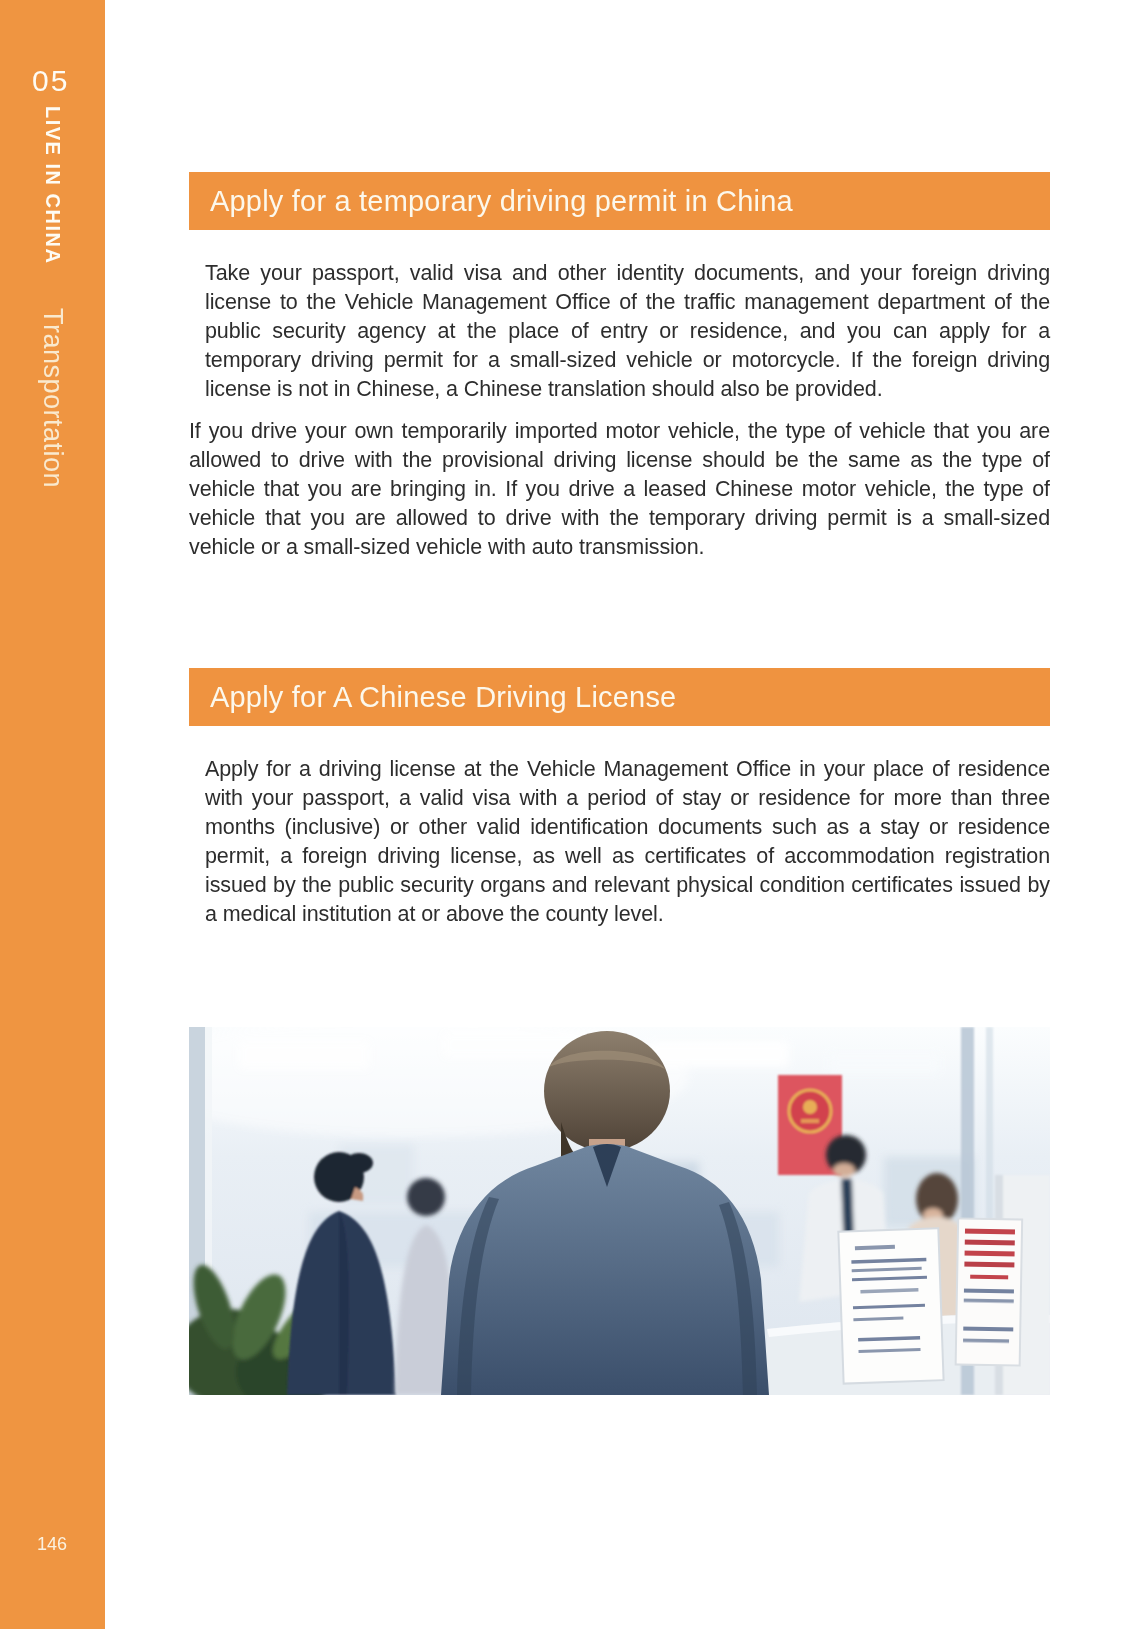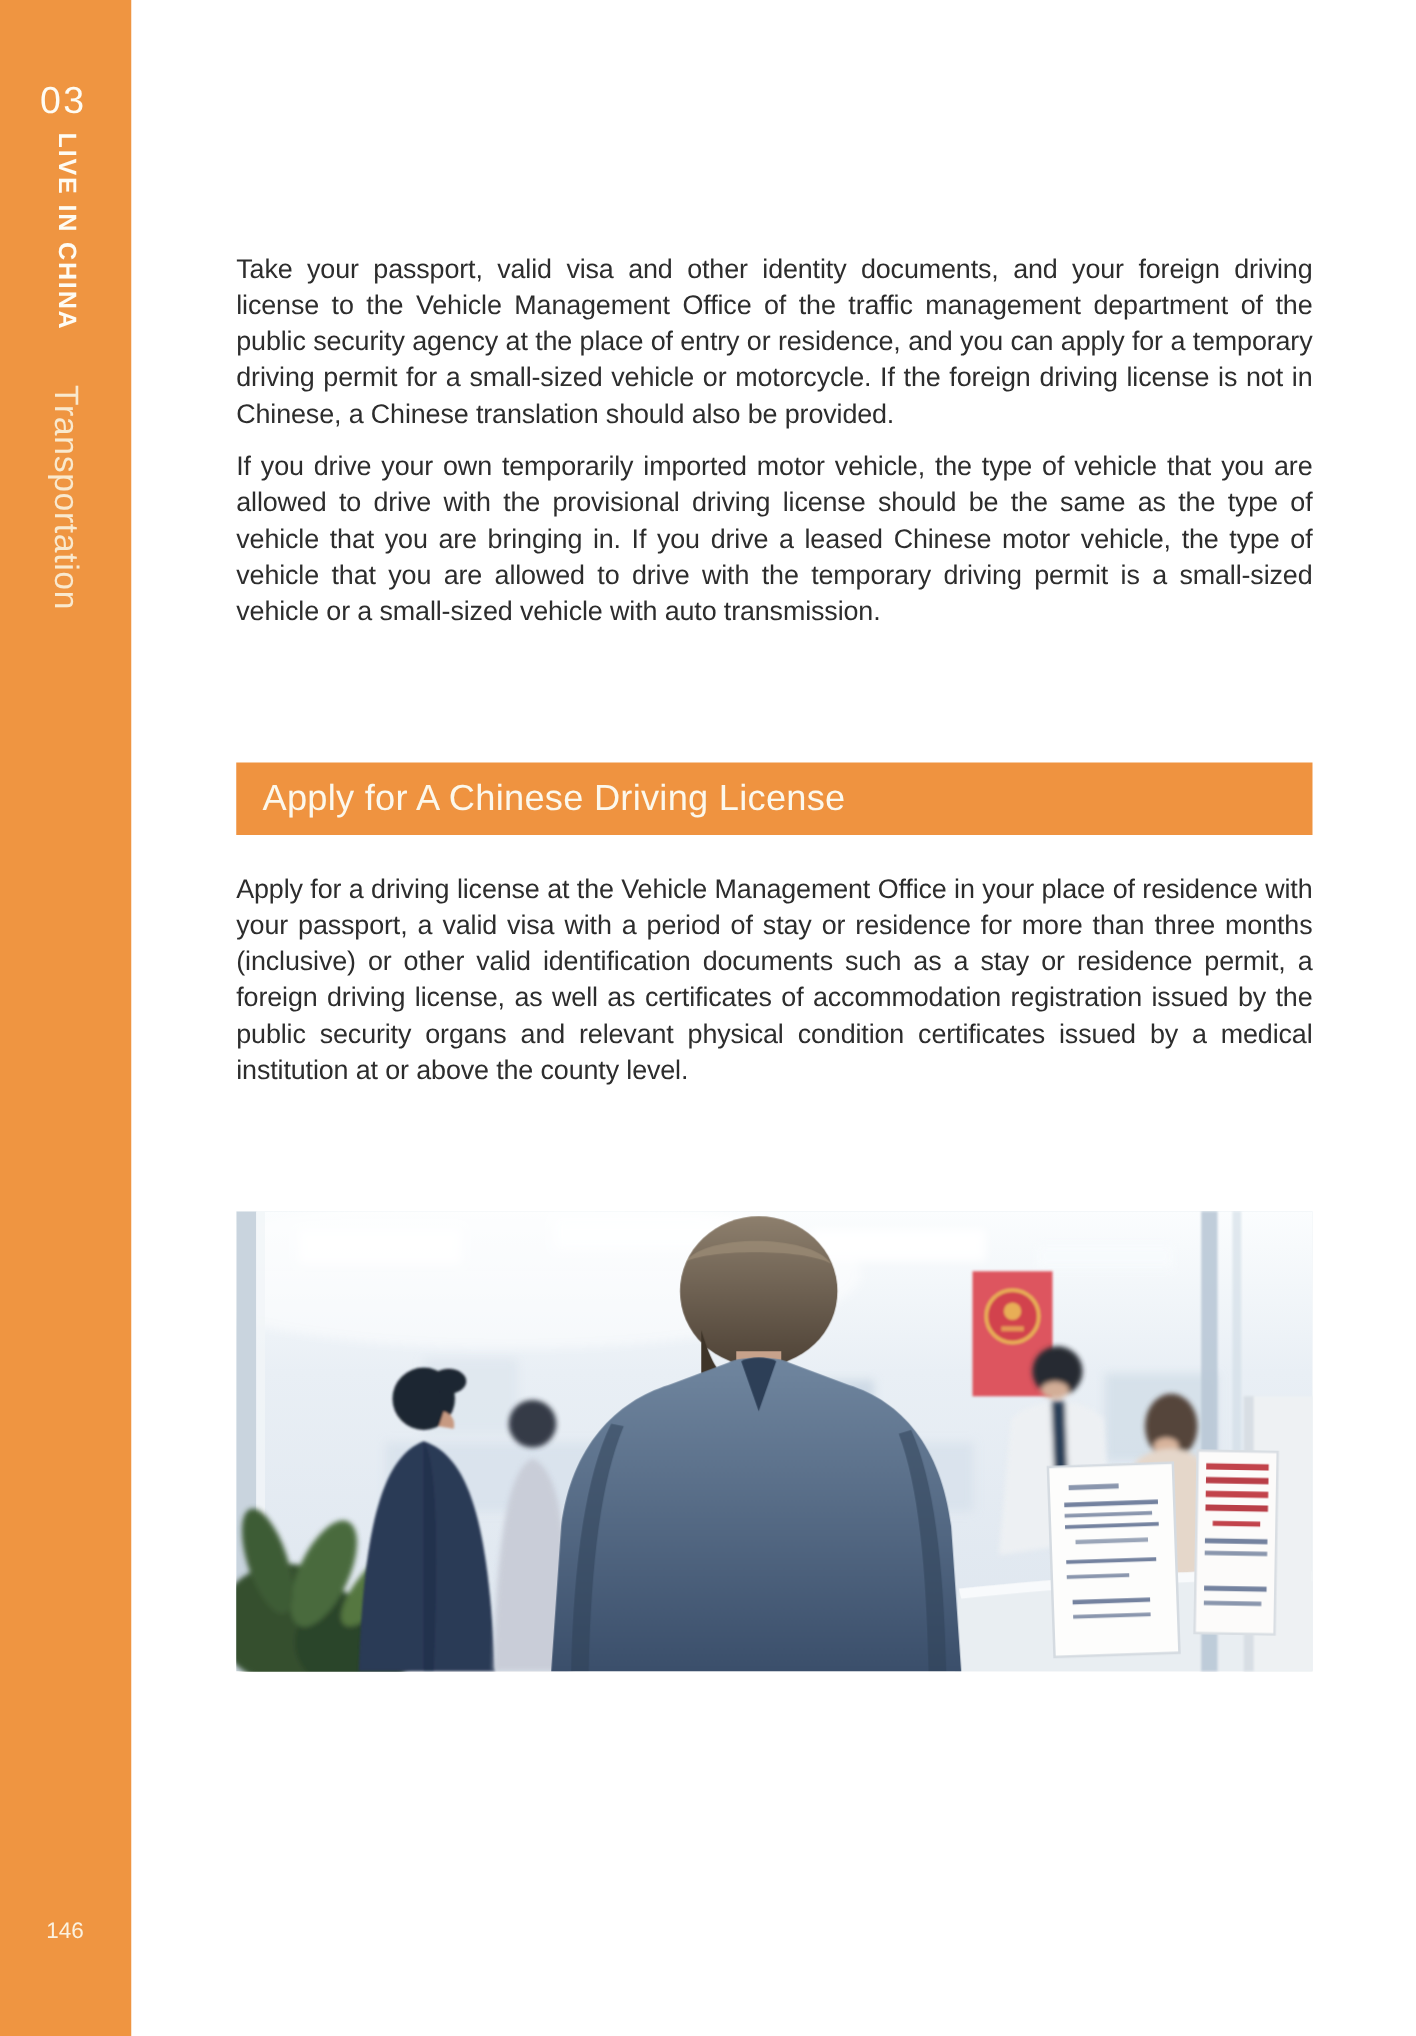--- a/index.html
+++ b/index.html
@@ -63,44 +63,45 @@
   }
   .header-bar.second { margin-top: 106px; }
   .body-par {
     margin-top: 13px;
     font-size: 21.5px;
     line-height: 29px;
     color: #2d2d2d;
     text-align: justify;
     letter-spacing: -0.1px;
   }
-  .body-par.after-header { margin-top: 29px; }
+  .body-par.after-header { margin-top: 29px; margin-left: 16px; }
   
   .photo-frame {
     margin-top: 98px;
     width: 861px; height: 368px;
     overflow: hidden;
     background: #e9eff4;
   }
   .photo-frame svg { display: block; }
 </style>
 </head>
 <body>
 
 <div class="page">
 
   <div class="sidebar">
-    <div class="chapter-number">03</div>
+    <div class="chapter-number">05</div>
     <div class="chapter-title">LIVE IN CHINA</div>
     <div class="section-title">Transportation</div>
     <div class="page-number">146</div>
   </div>
 
   <div class="content">
 
+    <div class="header-bar">Apply for a temporary driving permit in China</div>
 
     <p class="body-par after-header">Take your passport, valid visa and other identity documents, and your foreign driving license to the Vehicle Management Office of the traffic management department of the public security agency at the place of entry or residence, and you can apply for a temporary driving permit for a small-sized vehicle or motorcycle. If the foreign driving license is not in Chinese, a Chinese translation should also be provided.</p>
     <p class="body-par">If you drive your own temporarily imported motor vehicle, the type of vehicle that you are allowed to drive with the provisional driving license should be the same as the type of vehicle that you are bringing in. If you drive a leased Chinese motor vehicle, the type of vehicle that you are allowed to drive with the temporary driving permit is a small-sized vehicle or a small-sized vehicle with auto transmission.</p>
 
     <div class="header-bar second">Apply for A Chinese Driving License</div>
 
     <p class="body-par after-header">Apply for a driving license at the Vehicle Management Office in your place of residence with your passport, a valid visa with a period of stay or residence for more than three months (inclusive) or other valid identification documents such as a stay or residence permit, a foreign driving license, as well as certificates of accommodation registration issued by the public security organs and relevant physical condition certificates issued by a medical institution at or above the county level.</p>
 
     <div class="photo-frame">
       <svg width="861" height="368" viewBox="0 0 861 368" xmlns="http://www.w3.org/2000/svg">

